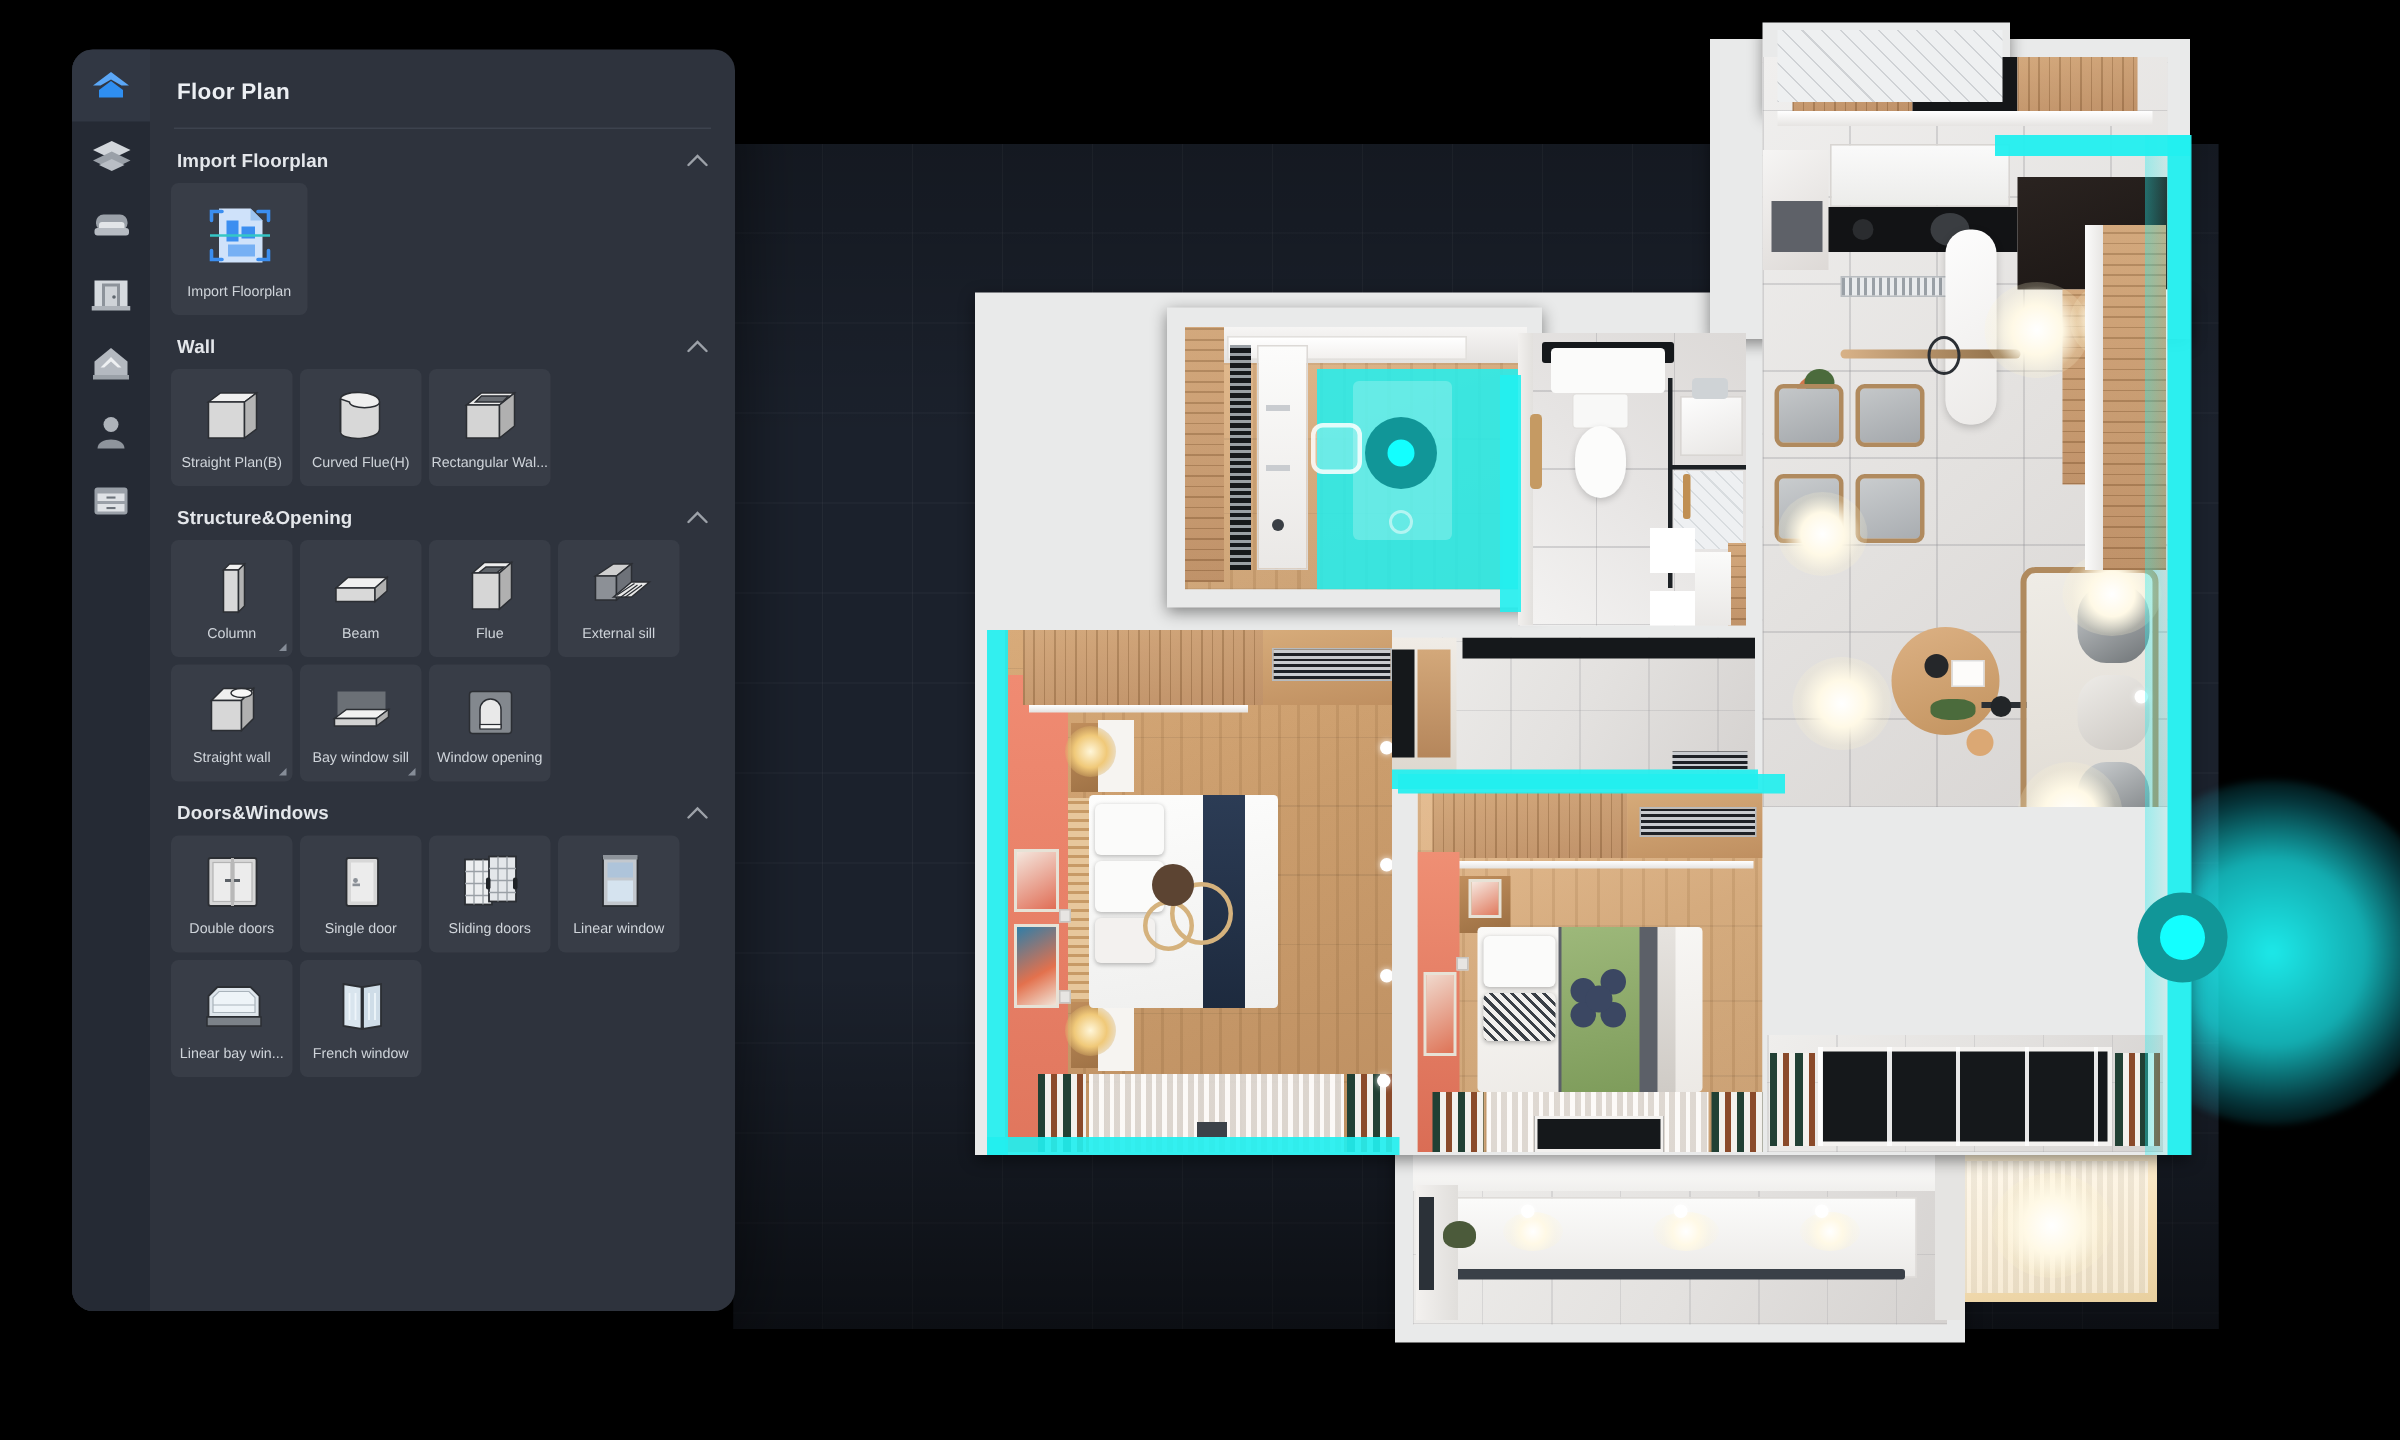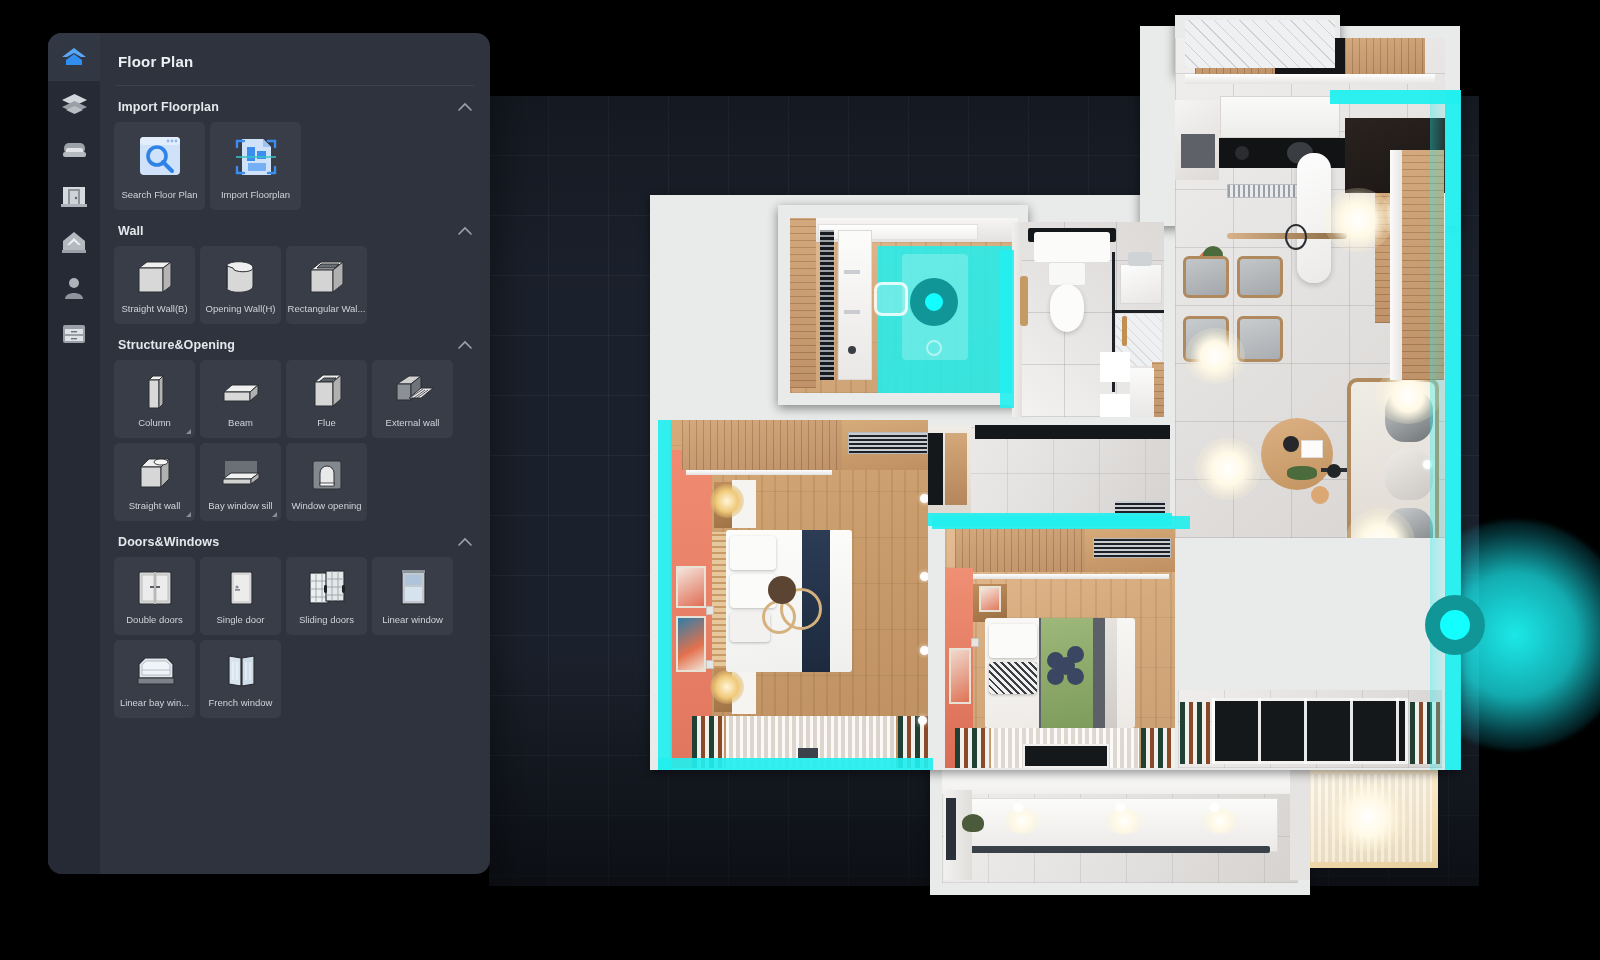--- a/index.html
+++ b/index.html
@@ -475,34 +475,20 @@
 
       <div class="section">
         <div class="section-head">
           <span class="section-title">Import Floorplan</span>
           <svg class="chev" viewBox="0 0 14 10">
               <path d="M1 8 L7 2 L13 8" stroke="#c3c8ce" stroke-width="1.6" fill="none" stroke-linecap="round"></path>
             </svg>
         </div>
         <div class="tiles">
 
-          <div class="tile import-tile">
-            <div class="thumb">
-              <svg width="52" height="48" viewBox="0 0 52 48">
-                <rect x="6" y="4" width="40" height="38" rx="4" fill="#cfe2fa"></rect>
-                <rect x="6" y="4" width="40" height="8" rx="4" fill="#e3eefd"></rect>
-                <circle cx="34" cy="8" r="1.4" fill="#8fb7e8"></circle>
-                  <circle cx="38" cy="8" r="1.4" fill="#8fb7e8"></circle>
-                  <circle cx="42" cy="8" r="1.4" fill="#8fb7e8"></circle>
-                <circle cx="23" cy="23" r="9" fill="none" stroke="#2f82e8" stroke-width="3.6"></circle>
-                <line x1="29" y1="29" x2="38" y2="38" stroke="#2f82e8" stroke-width="4" stroke-linecap="round"></line>
-              </svg>
-            </div>
-            <div class="tlabel">Search Floor Plan</div>
-          </div>
 
           <div class="tile import-tile">
             <div class="thumb">
               <svg width="52" height="48" viewBox="0 0 52 48">
                 <path d="M12 6 H33 L41 14 V42 H12 Z" fill="#cfe2fa"></path>
                 <path d="M33 6 L41 14 H33 Z" fill="#9cc4f2"></path>
                 <rect x="17" y="14" width="8" height="14" fill="#3b8ef0"></rect>
                 <rect x="27" y="18" width="9" height="8" fill="#3b8ef0"></rect>
                 <rect x="18" y="30" width="18" height="8" fill="#76b0f4"></rect>
                 <line x1="6" y1="24" x2="46" y2="24" stroke="#35c6c6" stroke-width="1.6"></line>
@@ -527,32 +513,32 @@
         <div class="tiles">
 
           <div class="tile">
             <div class="thumb">
               <svg width="44" height="42" viewBox="0 0 44 42">
                 <polygon points="6,12 30,12 38,6 14,6" fill="#f0f0f0" stroke="#2b2e33" stroke-width="1"></polygon>
                 <rect x="6" y="12" width="24" height="24" fill="#d8d8d8" stroke="#2b2e33" stroke-width="1"></rect>
                 <polygon points="30,12 38,6 38,30 30,36" fill="#b4b4b4" stroke="#2b2e33" stroke-width="1"></polygon>
               </svg>
             </div>
-            <div class="tlabel">Straight Wall(B)</div>
+            <div class="tlabel">Straight Plan(B)</div>
           </div>
 
           <div class="tile">
             <div class="thumb">
               <svg width="44" height="42" viewBox="0 0 44 42">
                 <path d="M8 10 C8 4 34 4 34 12 L34 30 C34 38 8 38 8 32 Z" fill="#d8d8d8" stroke="#2b2e33" stroke-width="1"></path>
                 <path d="M8 10 C8 4 34 4 34 12 C34 17 14 17 14 12 Z" fill="#efefef" stroke="#2b2e33" stroke-width="1"></path>
                 <path d="M8 10 L8 32" stroke="#2b2e33" stroke-width="1" fill="none"></path>
               </svg>
             </div>
-            <div class="tlabel">Opening Wall(H)</div>
+            <div class="tlabel">Curved Flue(H)</div>
           </div>
 
           <div class="tile">
             <div class="thumb">
               <svg width="44" height="42" viewBox="0 0 44 42">
                 <polygon points="6,14 28,14 38,6 16,6" fill="#ececec" stroke="#2b2e33" stroke-width="1"></polygon>
                 <rect x="6" y="14" width="22" height="22" fill="#d4d4d4" stroke="#2b2e33" stroke-width="1"></rect>
                 <polygon points="28,14 38,6 38,28 28,36" fill="#b0b0b0" stroke="#2b2e33" stroke-width="1"></polygon>
                 <polygon points="12,12 30,12 34,8 16,8" fill="#6b6f75" stroke="#2b2e33" stroke-width="1"></polygon>
               </svg>
@@ -610,21 +596,21 @@
           <div class="tile">
             <div class="thumb">
               <svg width="44" height="42" viewBox="0 0 44 42">
                 <polygon points="6,14 18,6 30,6 20,14" fill="#cfcfcf" stroke="#2b2e33" stroke-width="1"></polygon>
                 <polygon points="6,14 20,14 20,30 6,30" fill="#8c9096" stroke="#2b2e33" stroke-width="1"></polygon>
                 <polygon points="20,14 30,6 30,22 20,30" fill="#6e7279" stroke="#2b2e33" stroke-width="1"></polygon>
                 <polygon points="18,28 30,18 42,18 30,28" fill="#e8e8e8" stroke="#2b2e33" stroke-width="1"></polygon>
                 <path d="M20,27 L32,19 M23,28 L34,20 M26,28 L37,20" stroke="#2b2e33" stroke-width="0.8"></path>
               </svg>
             </div>
-            <div class="tlabel">External wall</div>
+            <div class="tlabel">External sill</div>
           </div>
 
           <div class="tile">
             <div class="thumb">
               <svg width="44" height="42" viewBox="0 0 44 42">
                 <polygon points="8,14 28,14 36,6 16,6" fill="#efefef" stroke="#2b2e33" stroke-width="1"></polygon>
                 <rect x="8" y="14" width="20" height="20" fill="#d7d7d7" stroke="#2b2e33" stroke-width="1"></rect>
                 <polygon points="28,14 36,6 36,26 28,34" fill="#b0b0b0" stroke="#2b2e33" stroke-width="1"></polygon>
                 <ellipse cx="28" cy="9" rx="7" ry="3" fill="#f7f7f7" stroke="#2b2e33" stroke-width="0.9"></ellipse>
               </svg>

